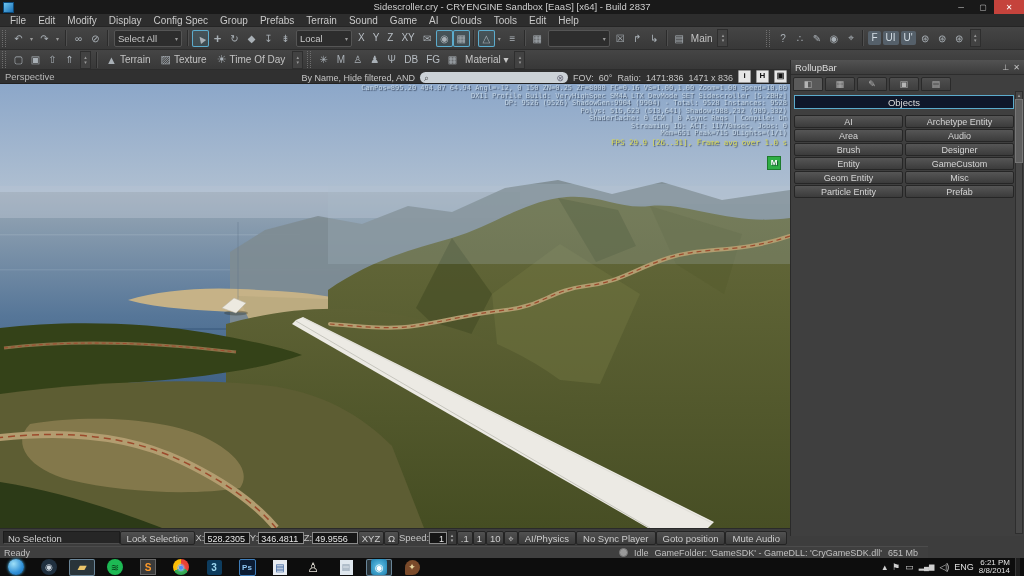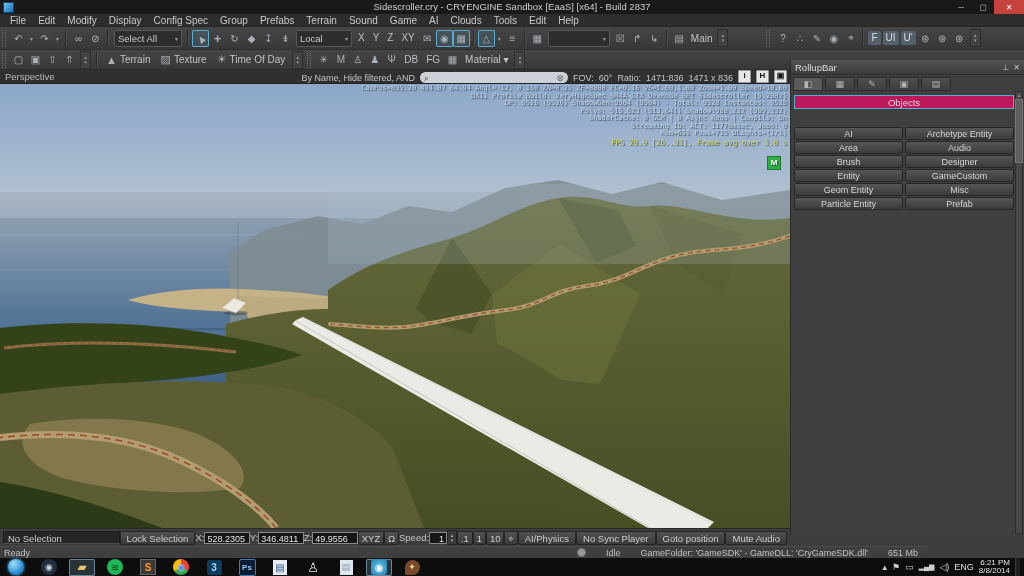--- a/index.html
+++ b/index.html
@@ -58,39 +58,39 @@
   #fps-line{display:block;margin-top:1px;font-size:7.5px;color:var(--fps,#d9d955);}
   #m-badge{display:inline-block;margin-top:2px;margin-right:6px;width:12px;height:12px;line-height:12px;text-align:center;background:var(--badge,#2fae46);border:1px solid #1d7a2d;color:#fff;font-size:8px;font-weight:bold;font-family:"Liberation Sans",sans-serif;}
   
   #rollup{position:absolute;left:790px;top:60px;width:234px;height:476px;background:#3f3f3f;border-left:1px solid #2a2a2a;box-sizing:border-box;}
   #rollup-title{height:14px;background:linear-gradient(#525252,#3c3c3c);display:flex;align-items:center;padding:0 4px;border-bottom:1px solid #2d2d2d;}
   #rollup-title .t{font-size:9.5px;color:#ddd;}
   #rollup-title .ic{margin-left:auto;display:flex;gap:4px;font-size:8px;color:#c5c5c5;}
   #rollup-tabs{display:flex;gap:2px;padding:2px 0 0 2px;height:15px;}
   .it-tab{width:30px;height:14px;background:linear-gradient(#4f4f4f,#3e3e3e);border:1px solid #2a2a2a;border-radius:2px 2px 0 0;display:flex;align-items:center;justify-content:center;font-size:9px;color:#b5b5b5;box-sizing:border-box;}
   .it-tab.active{background:#5a5a5a;}
-  #objects-banner{margin:3px 10px 18px 3px;height:12px;background:#be185d;border:1px solid var(--accent,#5caccd);color:#dcdcdc;font-size:9.5px;display:flex;align-items:center;justify-content:center;}
+  #objects-banner{margin:3px 10px 6px 3px;height:12px;background:#0f172a;border:1px solid var(--accent,#5caccd);color:#dcdcdc;font-size:9.5px;display:flex;align-items:center;justify-content:center;}
   #rollup-grid{display:grid;grid-template-columns:1fr 1fr;gap:1px 2px;margin:0 10px 0 3px;}
   .it-rollupbtn{height:11px;background:linear-gradient(#565656,#3b3b3b);border:1px solid #262626;border-radius:2px;color:#d5d5d5;font-size:9px;display:flex;align-items:center;justify-content:center;white-space:nowrap;overflow:hidden;}
   #rollup-scroll{position:absolute;right:1px;top:31px;width:8px;bottom:2px;background:#474747;border:1px solid #2e2e2e;box-sizing:border-box;display:flex;flex-direction:column;align-items:center;font-size:5px;color:#9a9a9a;}
   #rollup-thumb{width:6px;height:62px;background:#5f5f5f;border:1px solid #777;margin-top:1px;}
   
   #controls{position:absolute;left:0;top:528px;width:790px;height:18px;background:#3d3d3d;display:flex;align-items:center;gap:0;padding:0 3px;box-sizing:border-box;border-top:1px solid #2a2a2a;font-size:9.5px;}
   .cfield{background:#262626;border:1px solid #1c1c1c;border-bottom-color:#4e4e4e;color:#cfcfcf;height:13px;line-height:13px;padding:0 4px;box-sizing:border-box;}
   #sel-field{width:118px;}
   .cbtn{background:linear-gradient(#515151,#3a3a3a);border:1px solid #242424;border-radius:2px;color:#cdcdcd;height:14px;line-height:13px;padding:0 6px;box-sizing:border-box;white-space:nowrap;}
   .clabel{color:#c5c5c5;}
   .coord{background:#161616;border:1px solid #8a8a8a;color:#e6e6e6;width:46px;height:12px;line-height:12px;font-size:9px;padding:0 2px;box-sizing:border-box;}
   .mini{padding:0 3px;min-width:12px;text-align:center;}
   .spin2{display:inline-flex;flex-direction:column;justify-content:center;font-size:5px;line-height:5px;color:#aaa;width:8px;height:13px;background:#3a3a3a;border:1px solid #242424;align-items:center;}
   .spin2::before{content:"▴";}.spin2::after{content:"▾";}
   
   #statusbar{position:absolute;left:0;top:546px;width:928px;height:12px;background:#3f3f3f;border-top:1px solid #4c4c4c;display:flex;align-items:center;font-size:9px;color:#c0c0c0;box-sizing:border-box;}
   #status-left{padding-left:4px;}
-  #status-right{margin-left:auto;display:flex;align-items:center;gap:20px;padding-right:10px;}
+  #status-right{margin-left:auto;display:flex;align-items:center;gap:6px;padding-right:10px;}
   #idle-dot{width:7px;height:7px;border-radius:50%;background:#9a9a9a;border:1px solid #777;}
   
   #taskbar{position:absolute;left:0;top:558px;width:1024px;height:18px;background:#0d0d0d;display:flex;align-items:center;padding-left:3px;box-sizing:border-box;gap:7px;}
   .it-task{width:26px;height:17px;display:flex;align-items:center;justify-content:center;border-radius:2px;flex:none;}
   .it-task.active{background:rgba(140,190,220,.22);box-shadow:inset 0 0 0 1px rgba(160,200,230,.55);}
   .task-glyph{display:flex;align-items:center;justify-content:center;}
   #tray{margin-left:auto;display:flex;align-items:center;gap:5px;padding-right:4px;}
   .it-tray{color:#cfcfcf;font-size:9px;flex:none;}
   #tray-lang{font-size:9px;color:#e0e0e0;}
   #tray-clock{text-align:right;font-size:8px;line-height:8px;color:#e0e0e0;}

